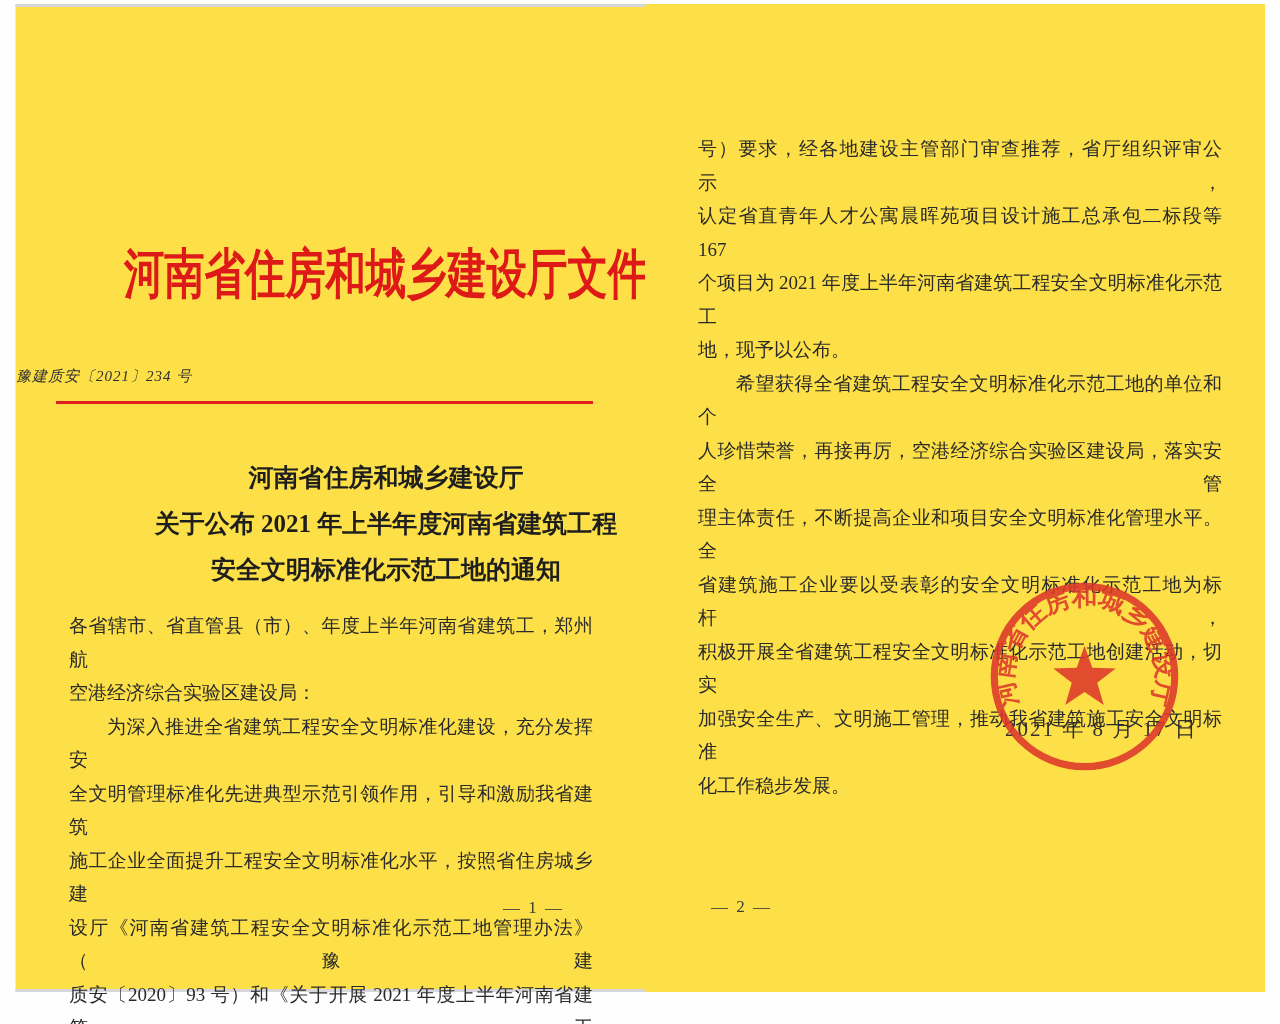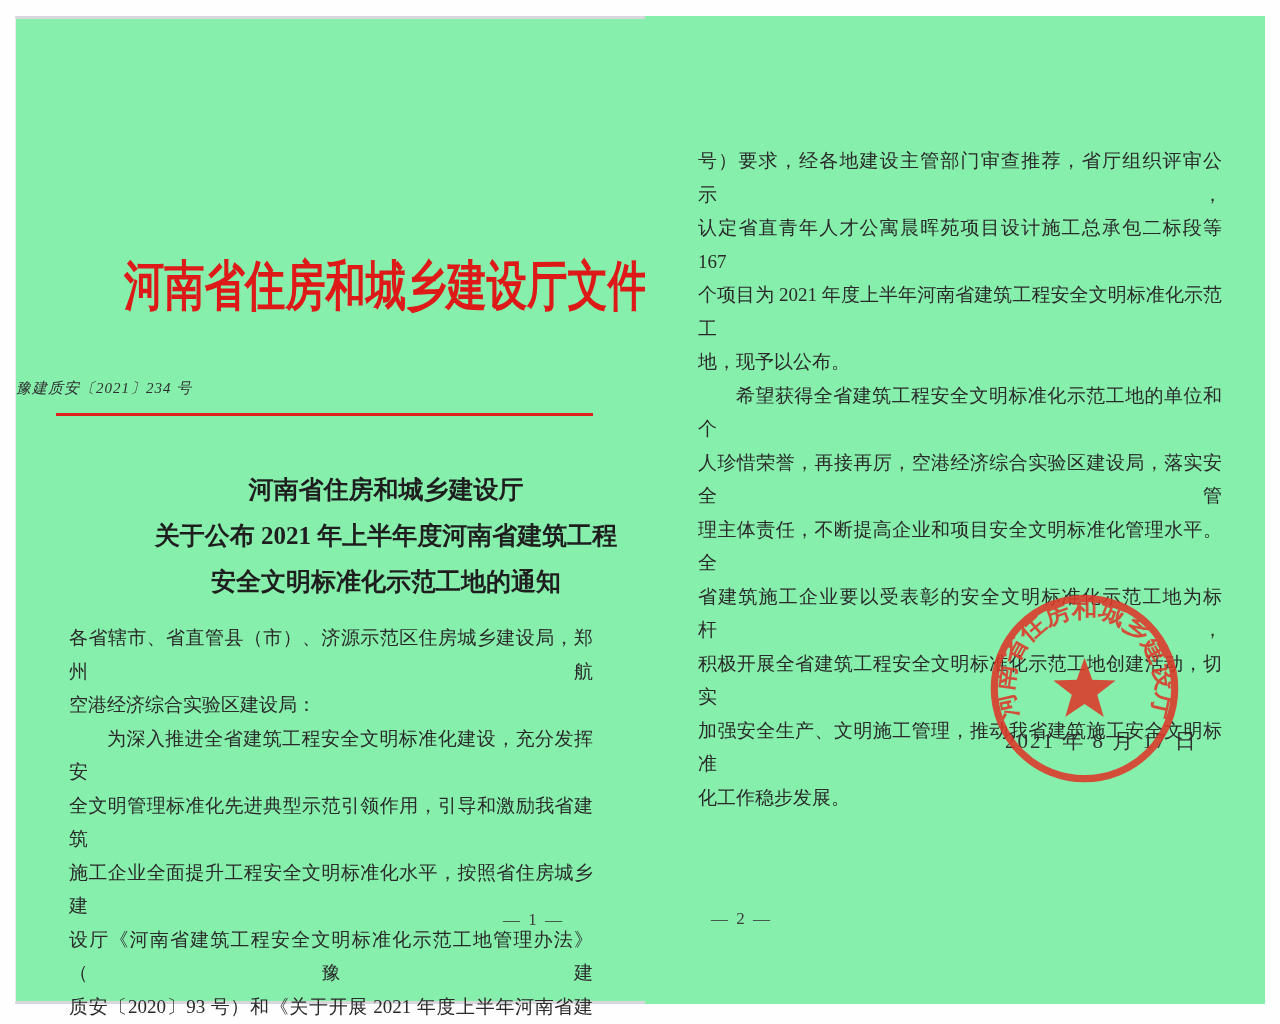--- a/index.html
+++ b/index.html
@@ -5,21 +5,21 @@
   html,body{margin:0;padding:0;background:#ffffff;}
   body{
     width:1280px;height:1024px;overflow:hidden;position:relative;
     font-family:"Liberation Serif","DejaVu Serif",serif;
     color:#262626;
     -webkit-font-smoothing:antialiased;
   }
   .canvas{position:absolute;left:0;top:0;width:1280px;height:1024px;background:#fefefe;}
 
   
-  .page{position:absolute;top:16px;height:988px;background:#86efac;}
+  .page{position:absolute;top:4px;height:988px;background:#fde047;}
   .page1{
     left:15px;width:742px;
     border-top:3px solid #d7d7db;
     border-bottom:3px solid #d7d7db;
     border-left:1px solid #ececf0;
     border-right:1px solid #ececf0;
     box-sizing:border-box;
   }
   .page2{left:645px;width:620px;}
 
@@ -91,21 +91,21 @@
 
     <div class="redline"></div>
 
     <div class="titleblock">
       <div class="line">河南省住房和城乡建设厅</div>
       <div class="line">关于公布 2021 年上半年度河南省建筑工程</div>
       <div class="line">安全文明标准化示范工地的通知</div>
     </div>
 
     <div class="body-col body1">
-      <div class="line j">各省辖市、省直管县（市）、济源示范区住房城乡建设局，郑州航</div>
+      <div class="line j">各省辖市、省直管县（市）、年度上半年河南省建筑工，郑州航</div>
       <div class="line l">空港经济综合实验区建设局：</div>
       <div class="line j ind">为深入推进全省建筑工程安全文明标准化建设，充分发挥安</div>
       <div class="line j">全文明管理标准化先进典型示范引领作用，引导和激励我省建筑</div>
       <div class="line j">施工企业全面提升工程安全文明标准化水平，按照省住房城乡建</div>
       <div class="line j">设厅《河南省建筑工程安全文明标准化示范工地管理办法》（豫建</div>
       <div class="line j">质安〔2020〕93 号）和《关于开展 2021 年度上半年河南省建筑工</div>
 
     </div>
 
     <div class="pagenum pn1">— 1 —</div>

